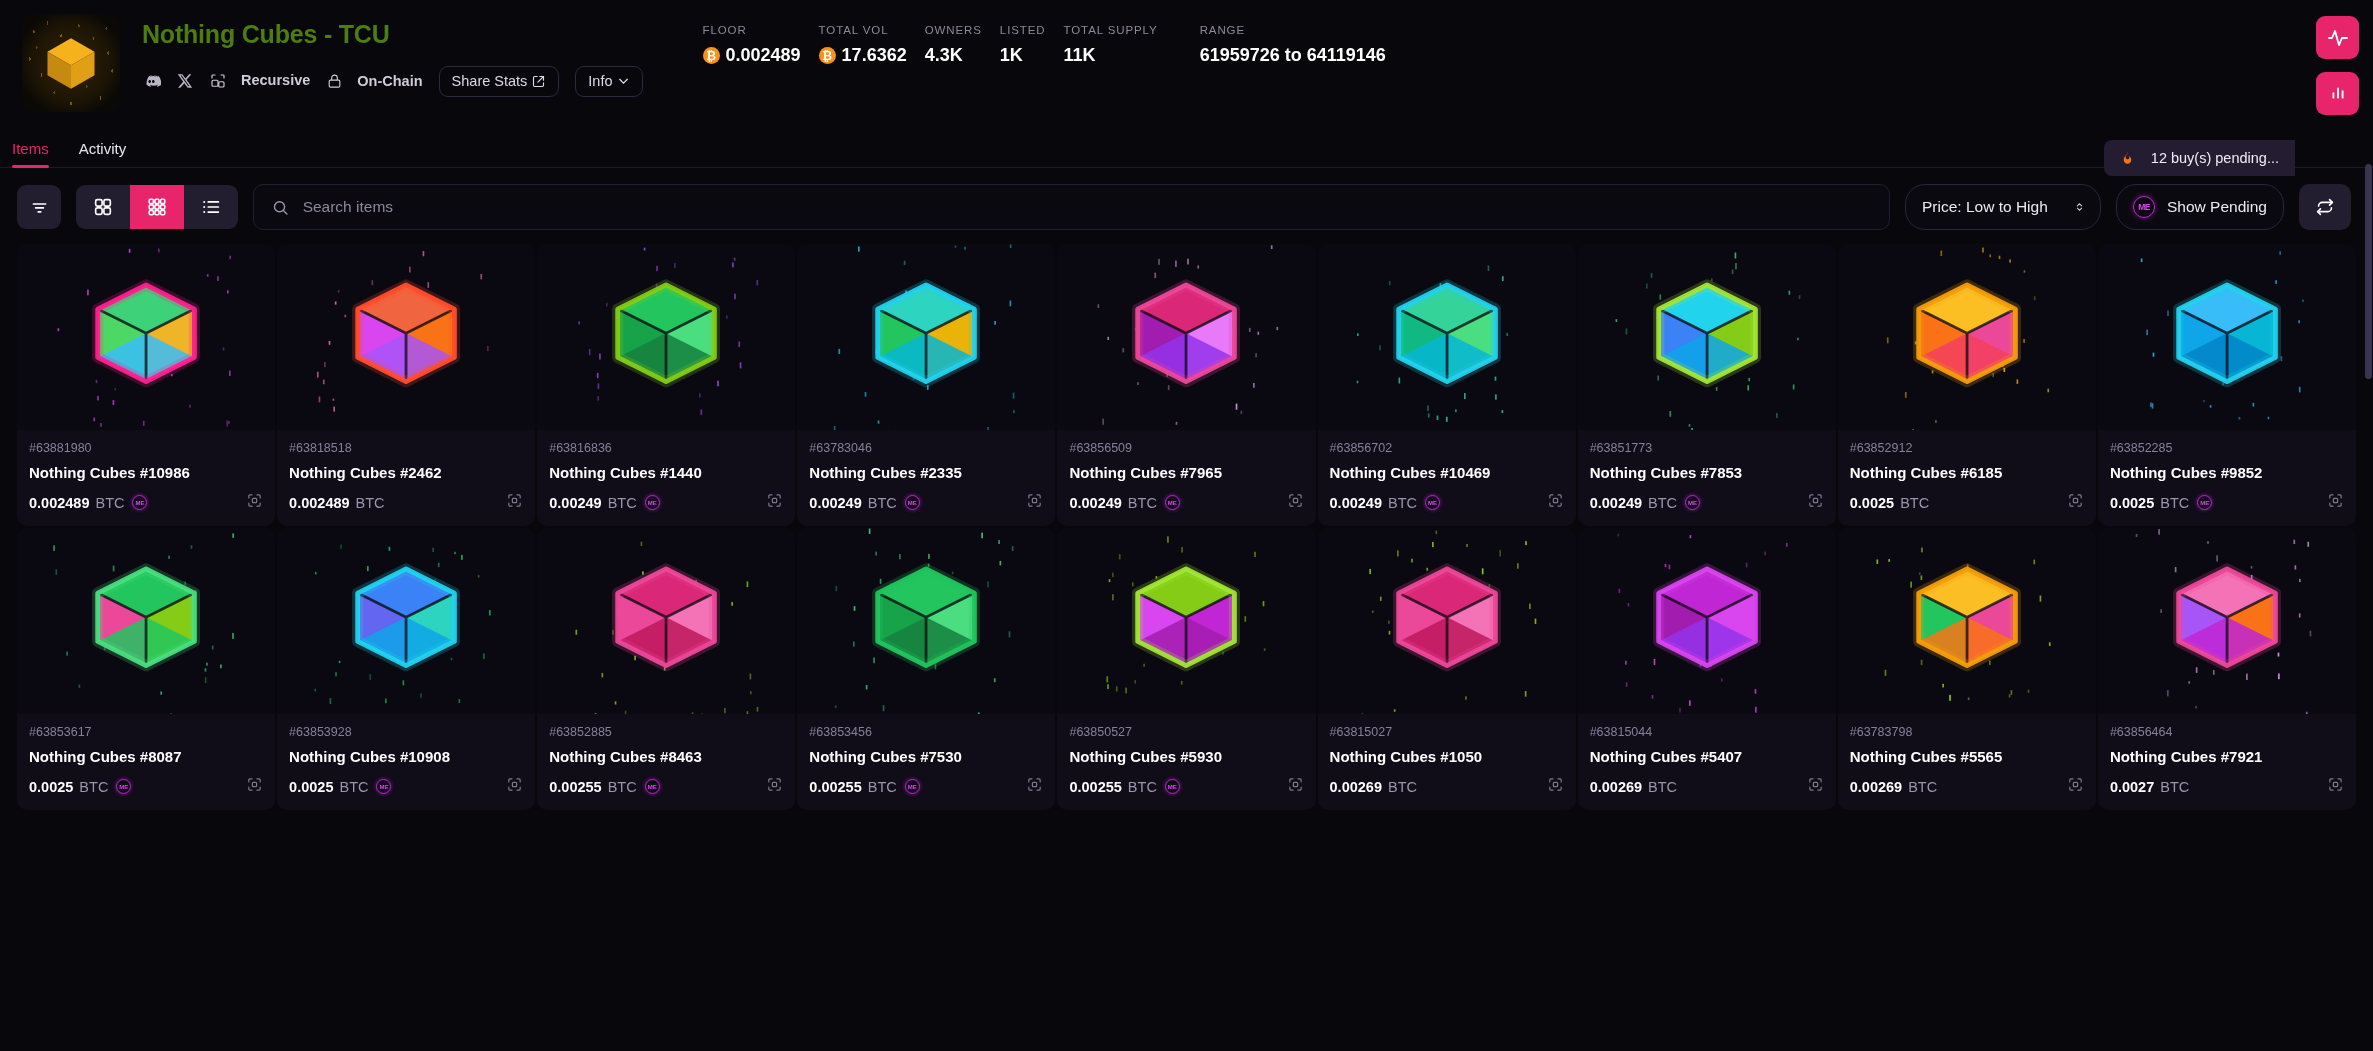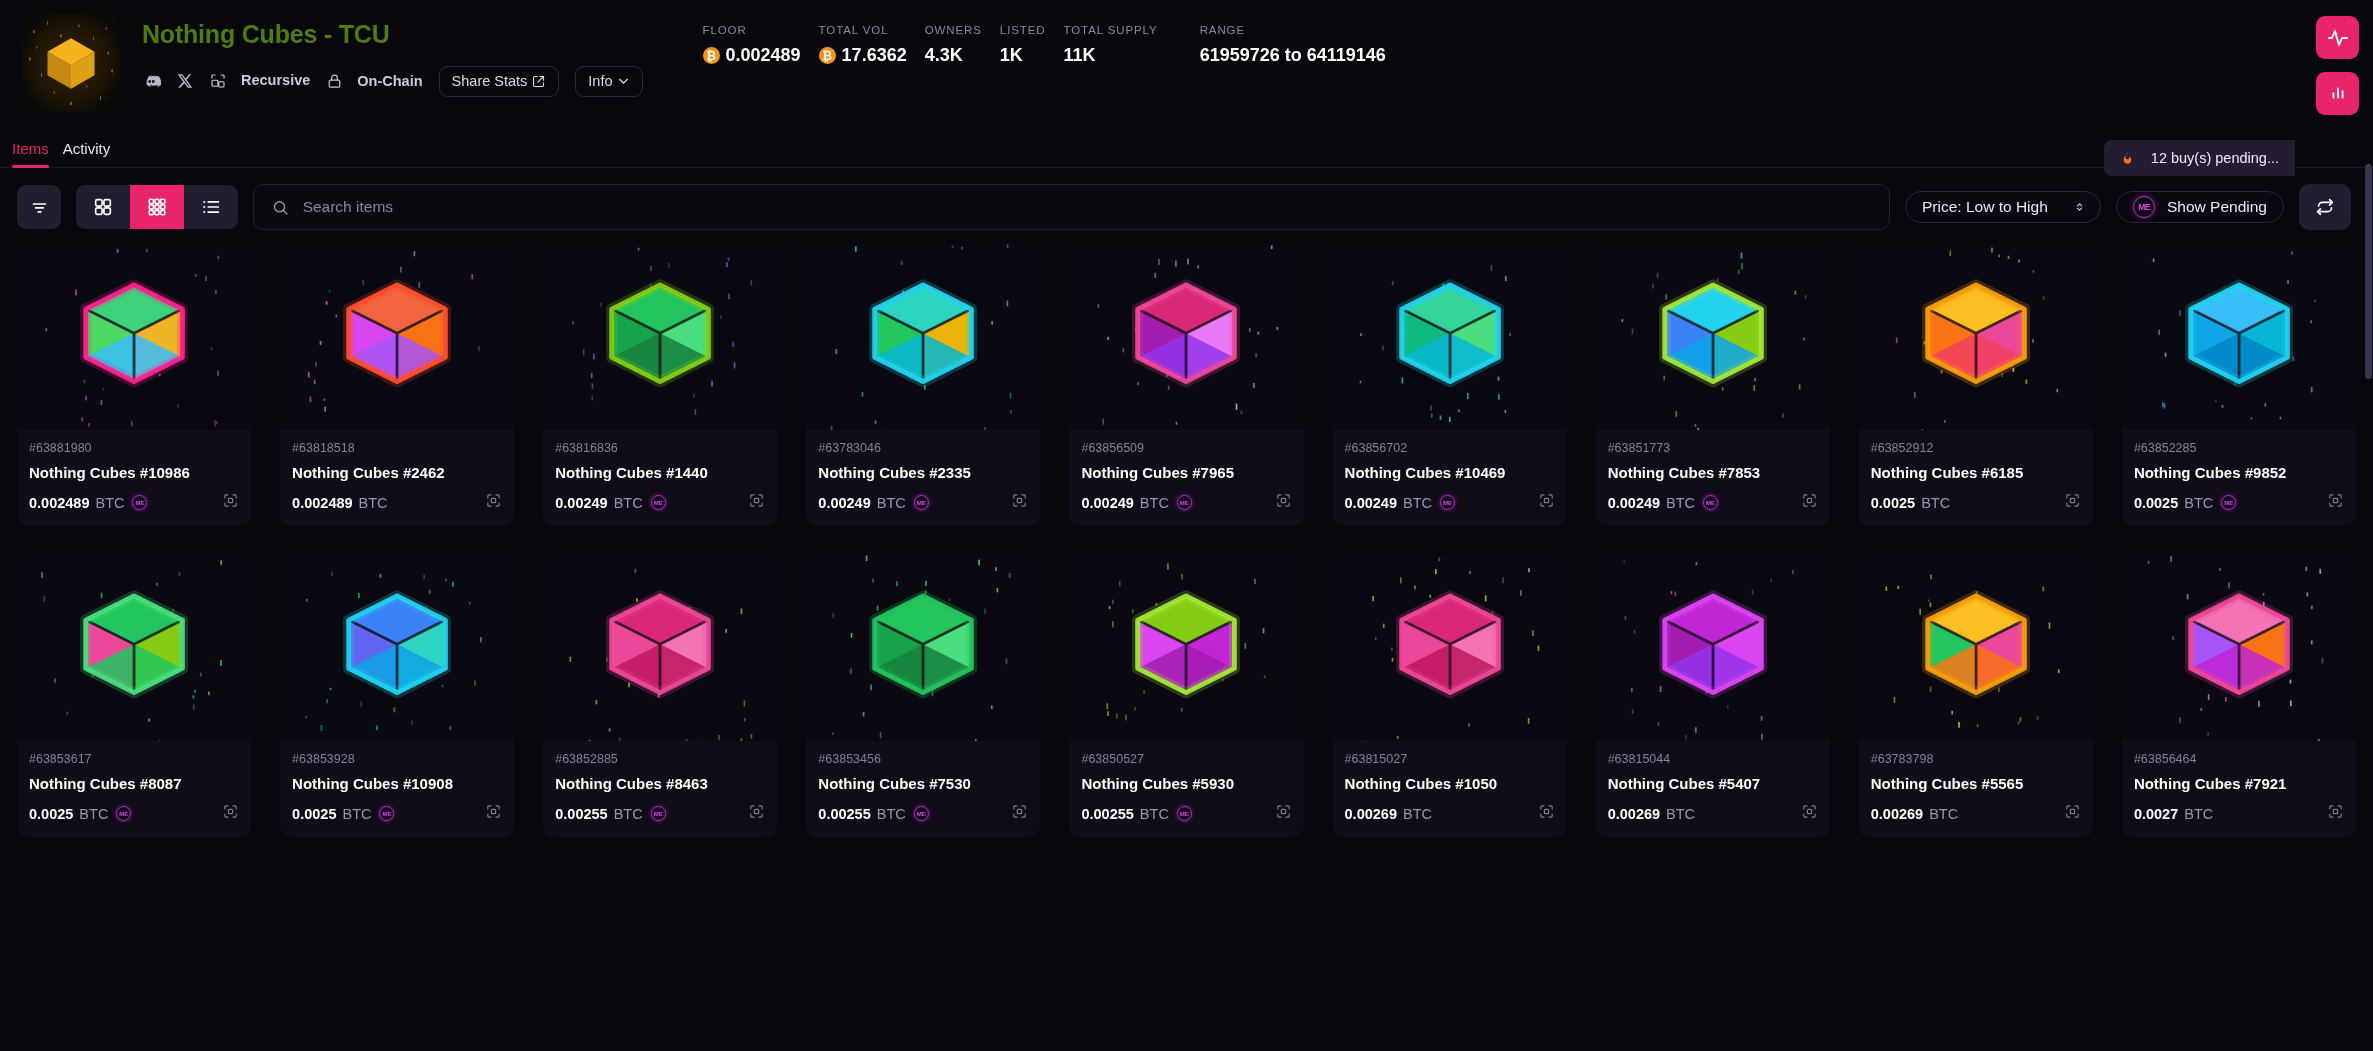--- a/index.html
+++ b/index.html
@@ -59,21 +59,21 @@
   .stat { padding-right: 18px; }
   .stat .lbl { font-size: 11.5px; letter-spacing: .9px; color: #8d8899; font-weight: 400; }
   .stat .val { font-size: 18px; font-weight: 700; color: #fff; margin-top: 9px; display: flex; align-items: center; gap: 6px; white-space: nowrap; }
   .btc {
     width: 17px; height: 17px; border-radius: 50%; background: #f7931a;
     display: inline-flex; align-items: center; justify-content: center;
     font-size: 12px; font-weight: 700; color: #fff; flex: 0 0 auto;
   }
 
   
-  .tabs { display: flex; gap: 14px; padding: 0 14px 0 12px; border-bottom: 1px solid #1d1826; height: 40px; align-items: flex-end; position: relative; }
+  .tabs { display: flex; gap: 30px; padding: 0 14px 0 12px; border-bottom: 1px solid #1d1826; height: 40px; align-items: flex-end; position: relative; }
   .tab { font-size: 15px; padding-bottom: 10px; color: #e8e5ef; cursor: pointer; position: relative; }
   .tab.active { color: #e8246b; }
   .tab.active::after { content:""; position: absolute; left: 0; right: 0; bottom: -1px; height: 3px; background: #e8246b; border-radius: 2px; }
 
   
   .pending-toast {
     position: absolute; right: 78px; top: 140px;
     background: #241d32; border-radius: 8px 0 0 8px;
     padding: 9px 16px; font-size: 14.5px; color: #f0edf6;
     display: flex; align-items: center; gap: 16px; z-index: 9;
@@ -92,37 +92,37 @@
 
   .search {
     flex: 1 1 auto; height: 46px; border: 1px solid #241d33; border-radius: 10px;
     display: flex; align-items: center; gap: 13px; padding: 0 17px; background: #0b0910;
     min-width: 0;
   }
   .search input { background: transparent; border: 0; outline: 0; color: #ddd8e8; font-size: 15.5px; font-family: inherit; width: 100%; }
   .search input::placeholder { color: #8d8799; }
 
   .selectbox {
-    height: 32px; border: 1px solid #2c2440; border-radius: 20px;
+    height: 46px; border: 1px solid #2c2440; border-radius: 20px;
     display: flex; align-items: center; gap: 12px; padding: 0 14px 0 16px;
     font-size: 15.5px; color: #ece9f3; cursor: pointer; flex: 0 0 auto; background: #0b0910;
   }
   .selectbox .sv { flex: 1 1 auto; white-space: nowrap; }
   .me-badge {
     width: 22px; height: 22px; border-radius: 50%; flex: 0 0 auto;
     border: 1.6px solid #c026d3; display: flex; align-items: center; justify-content: center;
     font-size: 8.5px; font-weight: 700; color: #d946ef; letter-spacing: -.5px;
     box-shadow: 0 0 5px rgba(192,38,211,.55);
   }
   .refresh { width: 52px; height: 46px; border-radius: 10px; background: #231d30; display: flex; align-items: center; justify-content: center; cursor: pointer; flex: 0 0 auto; }
 
   
   .grid {
     display: grid; grid-template-columns: repeat(9, 1fr);
-    gap: 29px; padding: 0 17px;
+    gap: 2px; padding: 0 17px;
   }
   .card { background: #100c18; border-radius: 10px; overflow: hidden; cursor: pointer; }
   .card .art {
     height: 186px; background: #0a0810; position: relative; overflow: hidden;
     display: flex; align-items: center; justify-content: center;
   }
   .card .info { padding: 11px 12px 13px; }
   .card .cid { font-size: 12.5px; color: #86809a; }
   .card .cname { font-size: 15px; font-weight: 700; color: #fff; margin-top: 9px; white-space: nowrap; }
   .card .priceline { display: flex; align-items: center; margin-top: 11px; }

